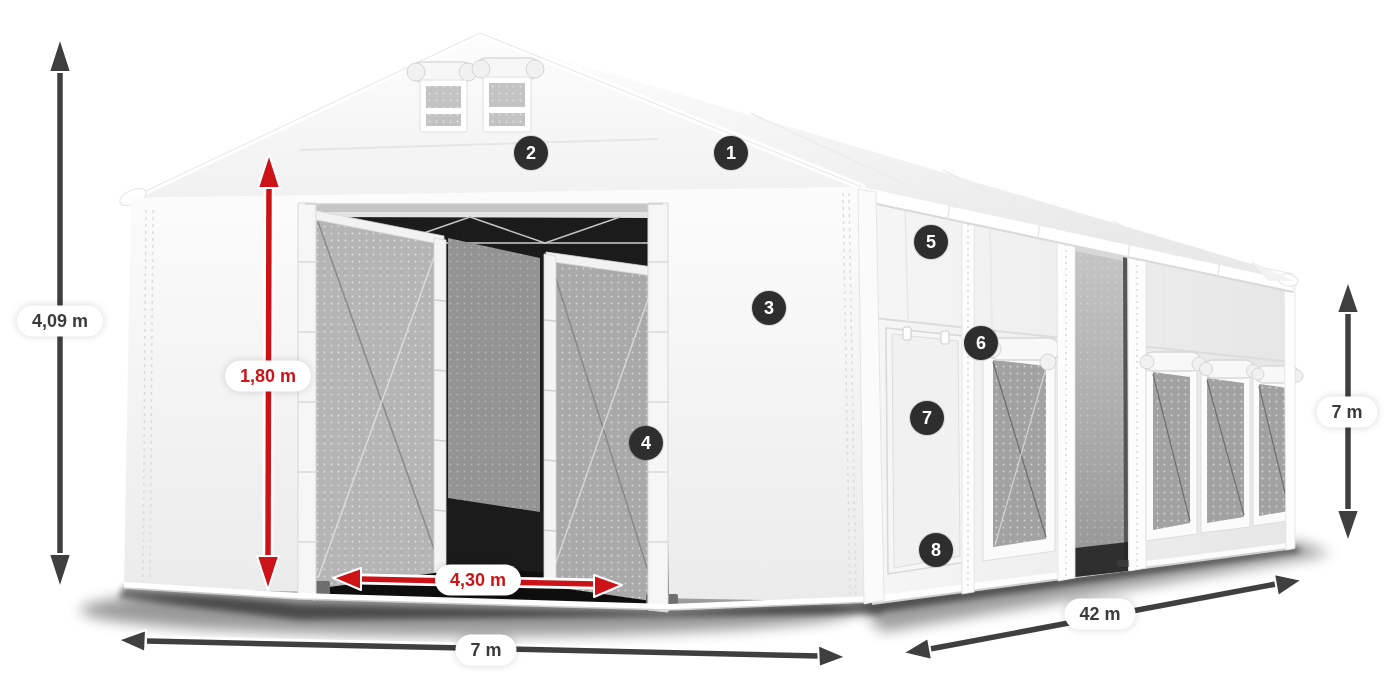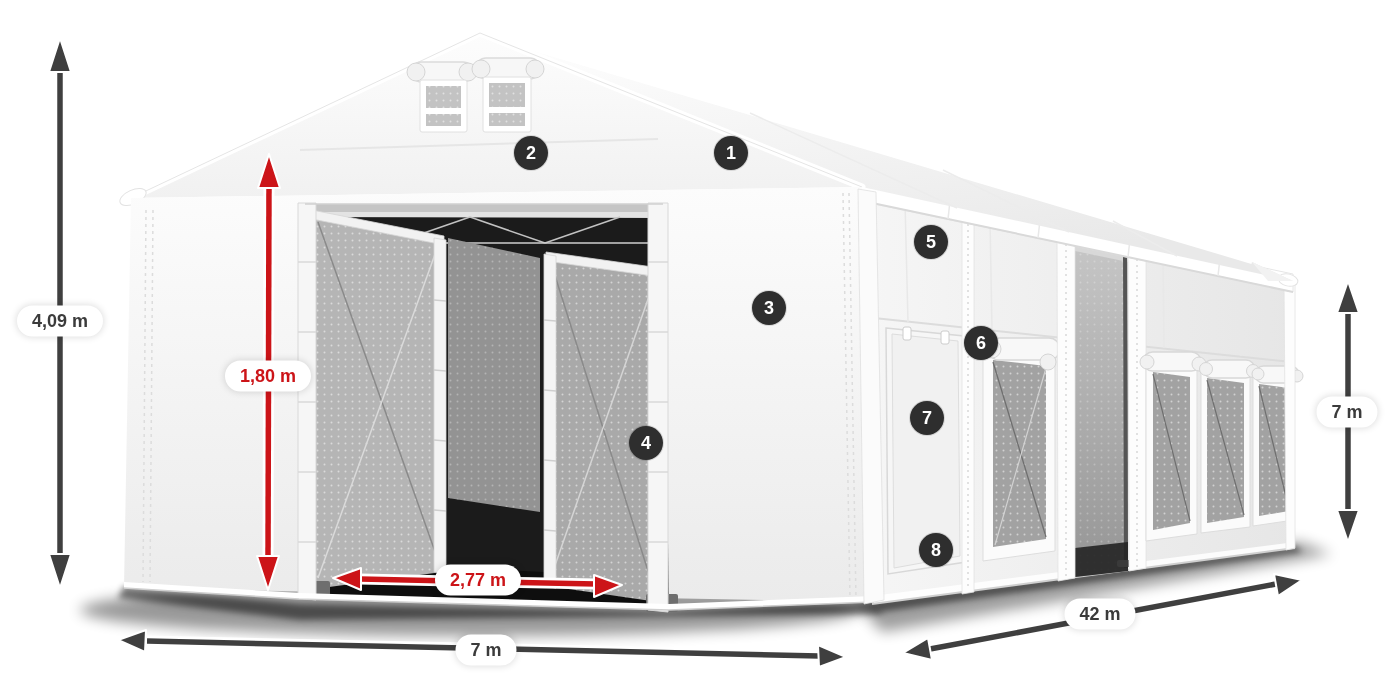--- a/index.html
+++ b/index.html
@@ -328,19 +328,19 @@
   <div class="marker" style="left:646px;top:443px">4</div>
   <div class="marker" style="left:931px;top:242px">5</div>
   <div class="marker" style="left:981px;top:343px">6</div>
   <div class="marker" style="left:927px;top:418px">7</div>
   <div class="marker" style="left:936px;top:550px">8</div>
 </div>
 
 <div class="overlay">
   <div class="dim-label" style="left:60px;top:321px">4,09 m</div>
   <div class="dim-label red" style="left:268px;top:376px">1,80 m</div>
-  <div class="dim-label red" style="left:478px;top:580px">2,77 m</div>
+  <div class="dim-label red" style="left:478px;top:580px">4,30 m</div>
   <div class="dim-label" style="left:486px;top:650px">7 m</div>
   <div class="dim-label" style="left:1100px;top:614px">42 m</div>
   <div class="dim-label" style="left:1347px;top:412px">7 m</div>
 </div>
 
 </div>
 
 </body></html>

